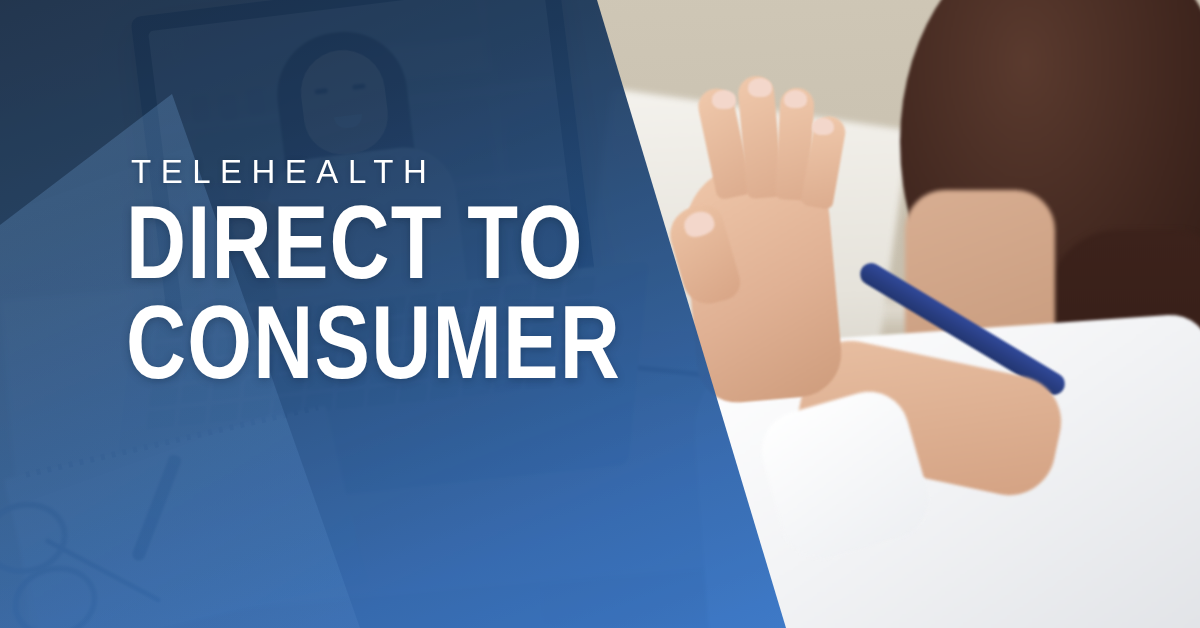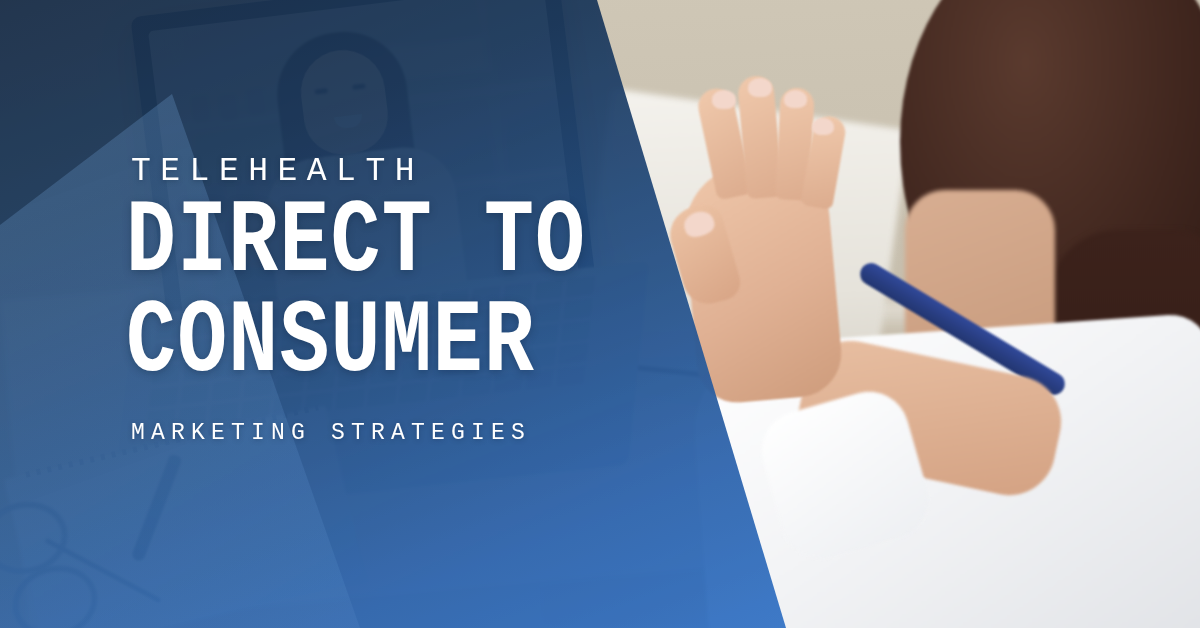--- a/index.html
+++ b/index.html
@@ -6,21 +6,21 @@
   html, body {
     margin: 0;
     padding: 0;
     background: #000;
   }
   #banner {
     position: relative;
     width: 1200px;
     height: 628px;
     overflow: hidden;
-    font-family: Liberation Mono, monospace;
+    font-family: Liberation Sans, sans-serif;
     background: #C5BCAB;
   }
 
   
   .photo {
     position: absolute;
     inset: 0;
     overflow: hidden;
   }
 
@@ -543,16 +543,15 @@
     <div class="overlay-tint"></div>
     <div class="overlay-wedge"></div>
   </div>
 
   <div class="textblock">
     <div class="eyebrow">TELEHEALTH</div>
     <h1 class="headline">
       <span class="l1">DIRECT TO</span>
       <span class="l2">CONSUMER</span>
     </h1>
-    <div class="subline">MARKETING STRATEGIES</div>
   </div>
 
 </div>
 
 </body></html>

